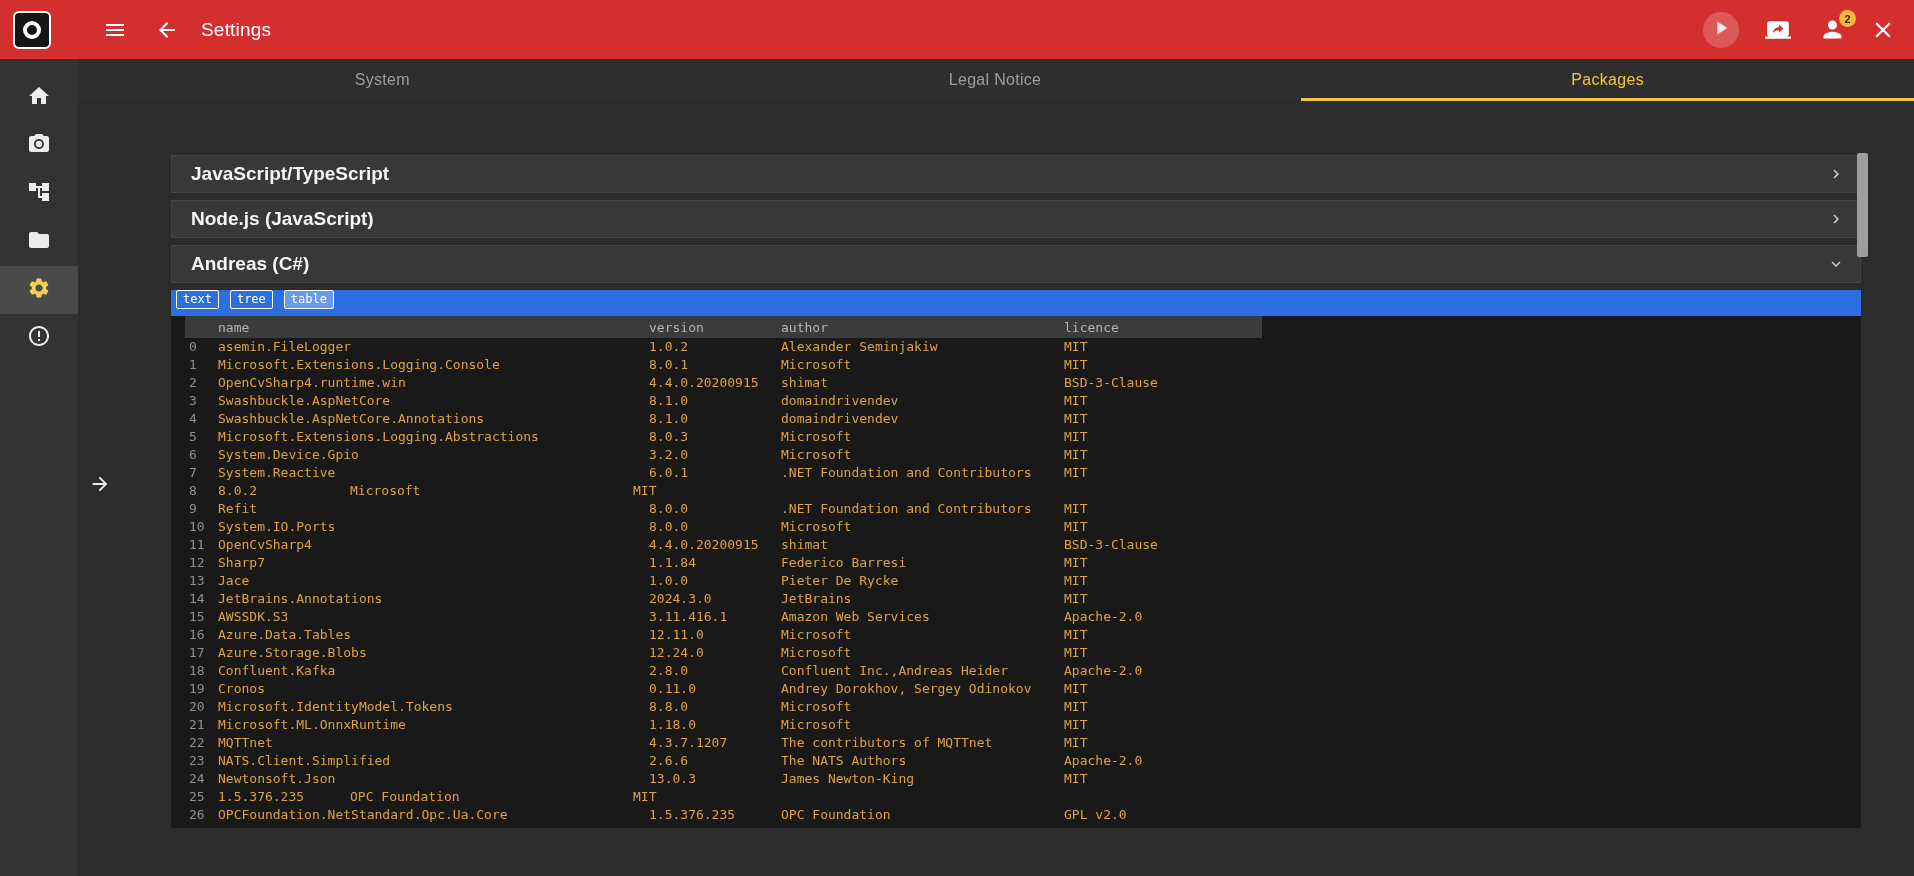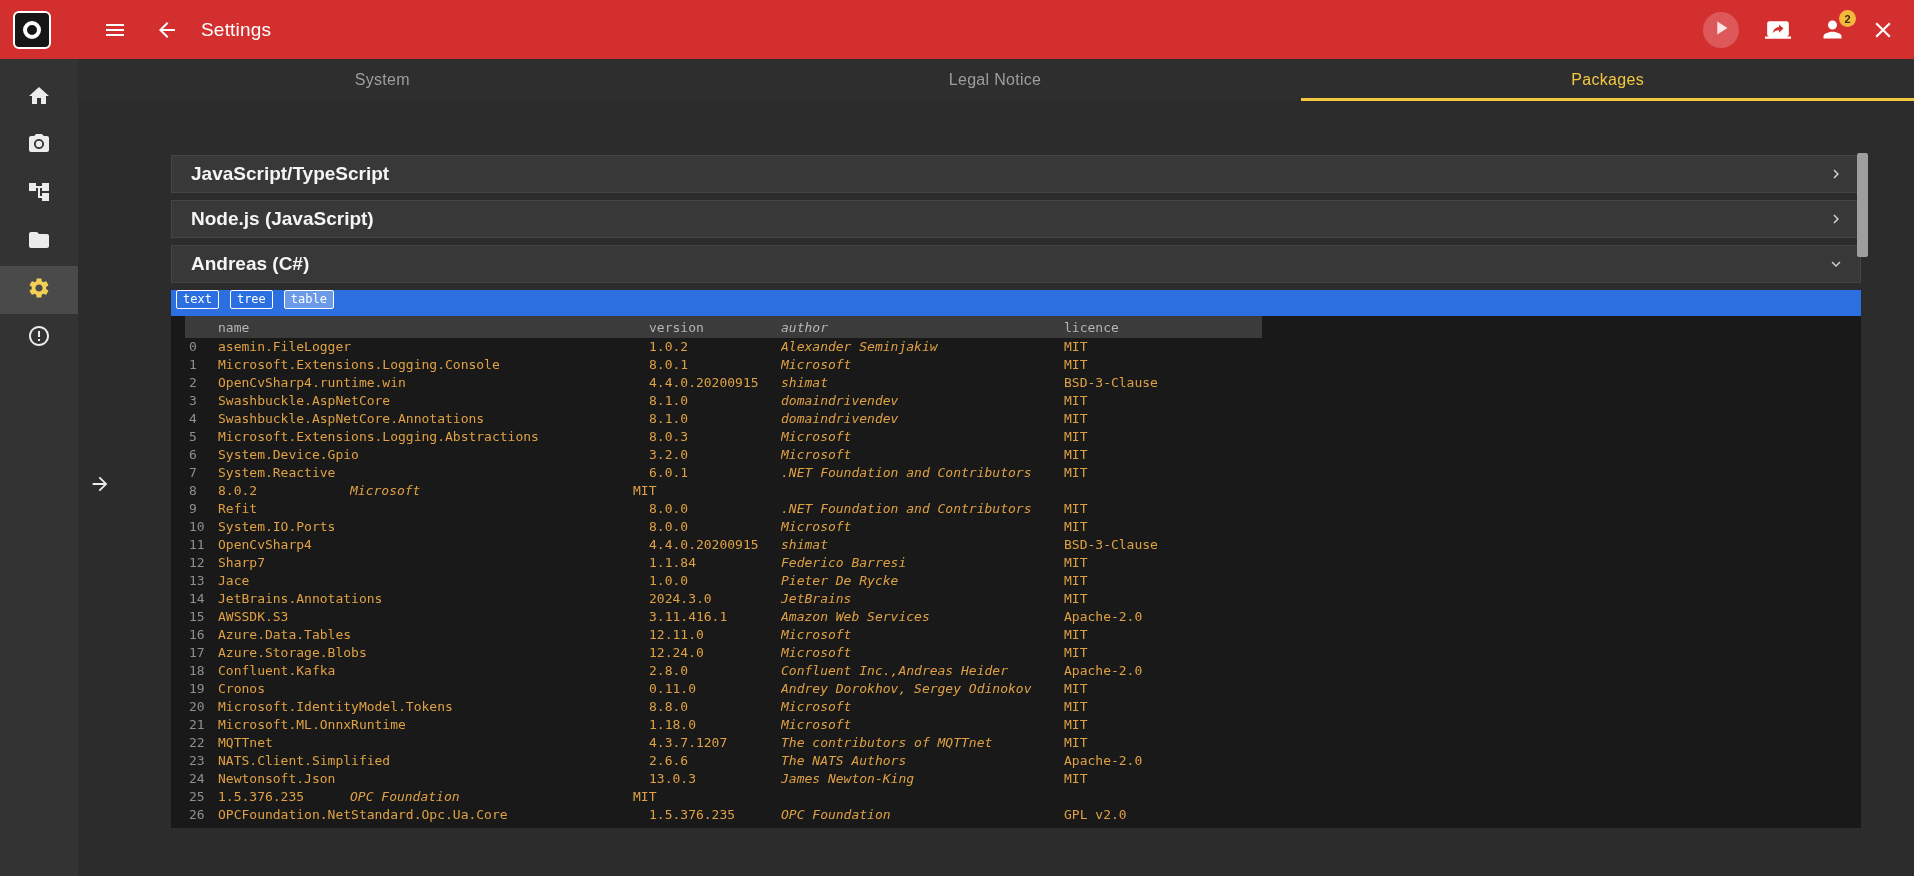--- a/index.html
+++ b/index.html
@@ -96,21 +96,21 @@
     font:13px "DejaVu Sans Mono", monospace;
   }
   .pkg-body {
     height:490px; overflow:hidden;
     font:13px/18px "DejaVu Sans Mono", monospace; color:#dfa144;
   }
   .pkg-row { display:flex; height:18px; }
   .c-idx  { width:33px;  padding-left:4px; color:#8f8f8f; white-space:nowrap; overflow:hidden; }
   .c-name { width:431px; white-space:nowrap; overflow:hidden; }
   .c-ver  { width:132px; white-space:nowrap; overflow:hidden; }
-  .c-auth { width:283px; white-space:nowrap; overflow:hidden;font-style:italic; }
+  .c-auth { width:283px; white-space:nowrap; overflow:hidden; }
   .c-lic  { width:198px; white-space:nowrap; overflow:hidden; }
   
   .scroll-thumb {
     position:fixed; left:1857px; top:153px; width:11px; height:104px;
     background:#9e9e9e; border-radius:2px; cursor:pointer; z-index:25;
   }
 </style>
 </head>
 <body>
 

